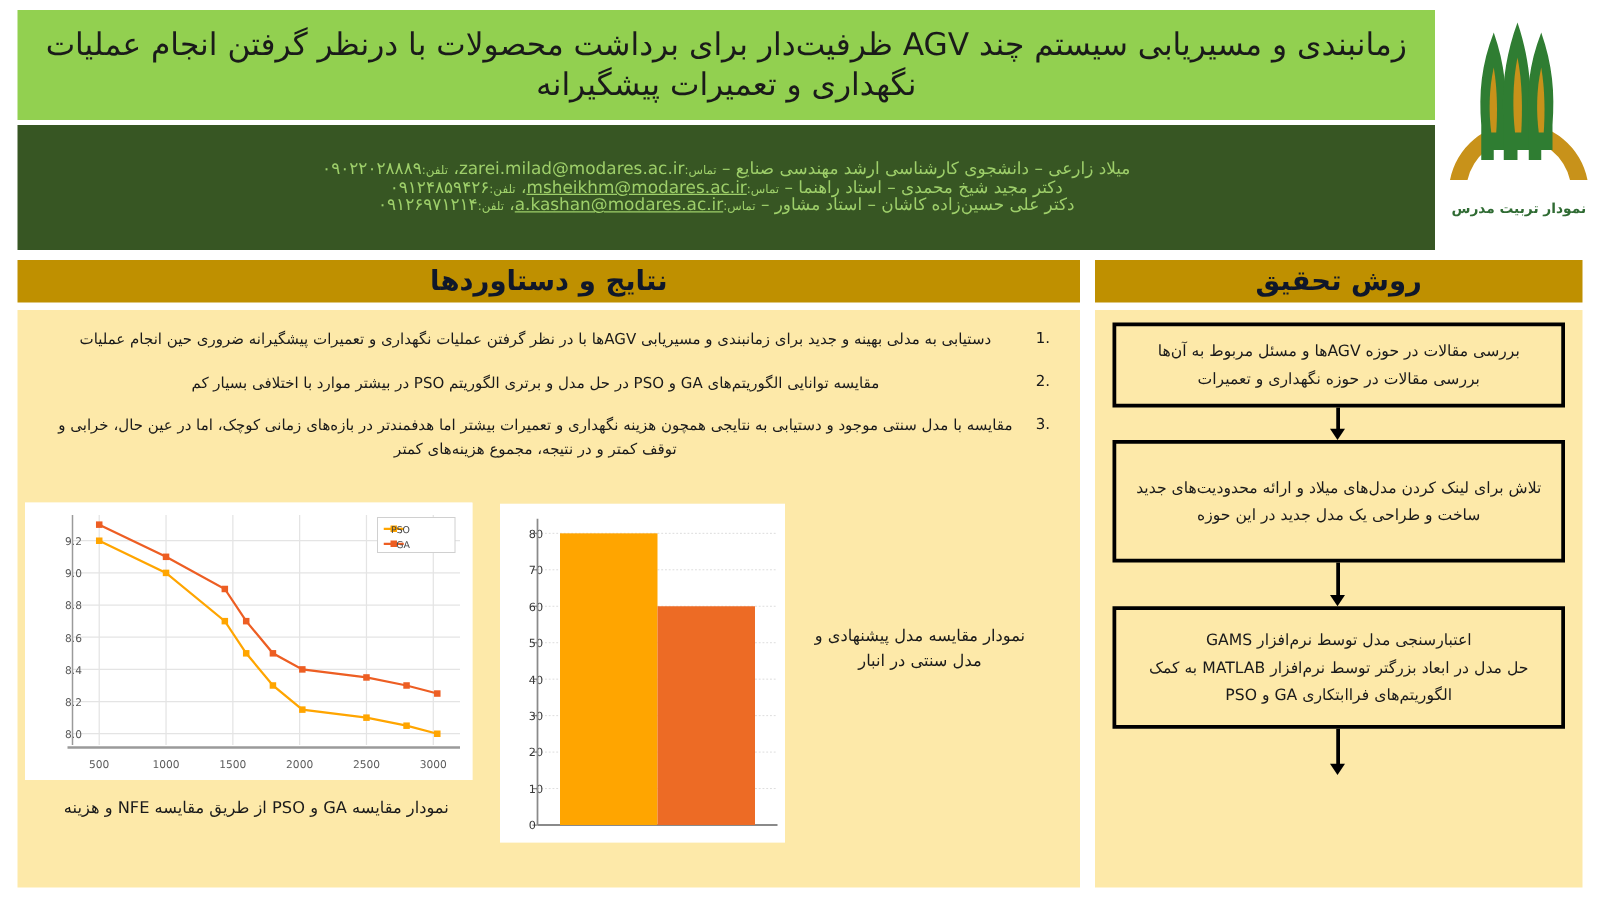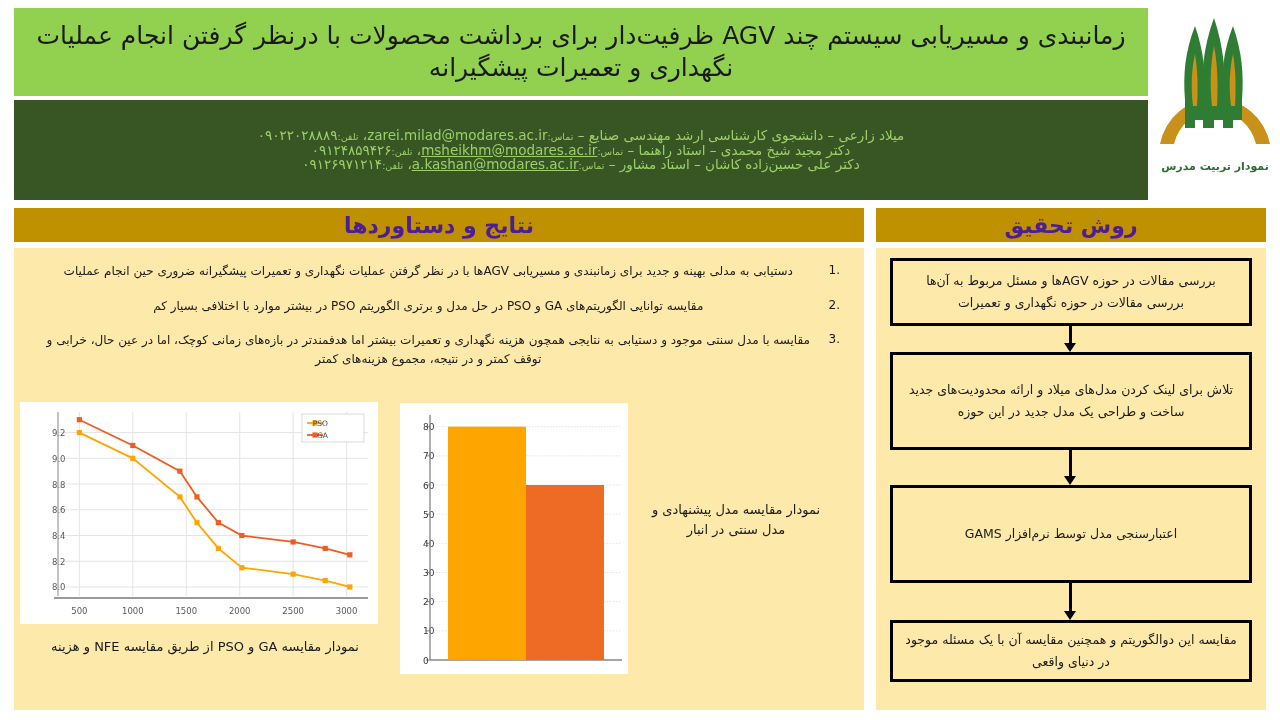--- a/index.html
+++ b/index.html
@@ -52,21 +52,21 @@
     text-align:center; color:#2f6b33; font-size:11px; font-weight:bold;
     direction: rtl; margin-top: -14px; letter-spacing: -0.5px;
   }
 
   
   .col-header {
     position: absolute; height: 34px; background: #BF9000;
     display:flex; align-items:center; justify-content:center;
   }
   .col-header span {
-    color:#4c1d95; font-size:22px; font-weight:bold; direction:rtl;
+    color:#0f172a; font-size:22px; font-weight:bold; direction:rtl;
   }
   #header-results { left: 14px; top: 208px; width: 850px; }
   #header-method  { left: 876px; top: 208px; width: 390px; }
 
   
   .col-body { position:absolute; background:#FDE9A9; }
   #body-results { left: 14px; top: 248px; width: 850px; height: 462px; }
   #body-method  { left: 876px; top: 248px; width: 390px; height: 462px; }
 
   
@@ -308,20 +308,18 @@
   <div class="arrow" id="arrow-1"></div>
 
   <div class="flow-box" id="flow-2">
     <div class="flow-line">تلاش برای لینک کردن مدل‌های میلاد و ارائه محدودیت‌های جدید</div>
     <div class="flow-line">ساخت و طراحی یک مدل جدید در این حوزه</div>
   </div>
   <div class="arrow" id="arrow-2"></div>
 
   <div class="flow-box" id="flow-3">
     <div class="flow-line">اعتبارسنجی مدل توسط نرم‌افزار GAMS</div>
+    <div class="flow-line">حل مدل در ابعاد بزرگتر توسط نرم‌افزار MATLAB به کمک الگوریتم‌های فراابتکاری GA و PSO</div>
   </div>
   <div class="arrow" id="arrow-3"></div>
 
-  <div class="flow-box" id="flow-4">
-    <div class="flow-line">مقایسه این دوالگوریتم و همچنین مقایسه آن با یک مسئله موجود در دنیای واقعی</div>
-  </div>
 
 </div>
 
 </body></html>

